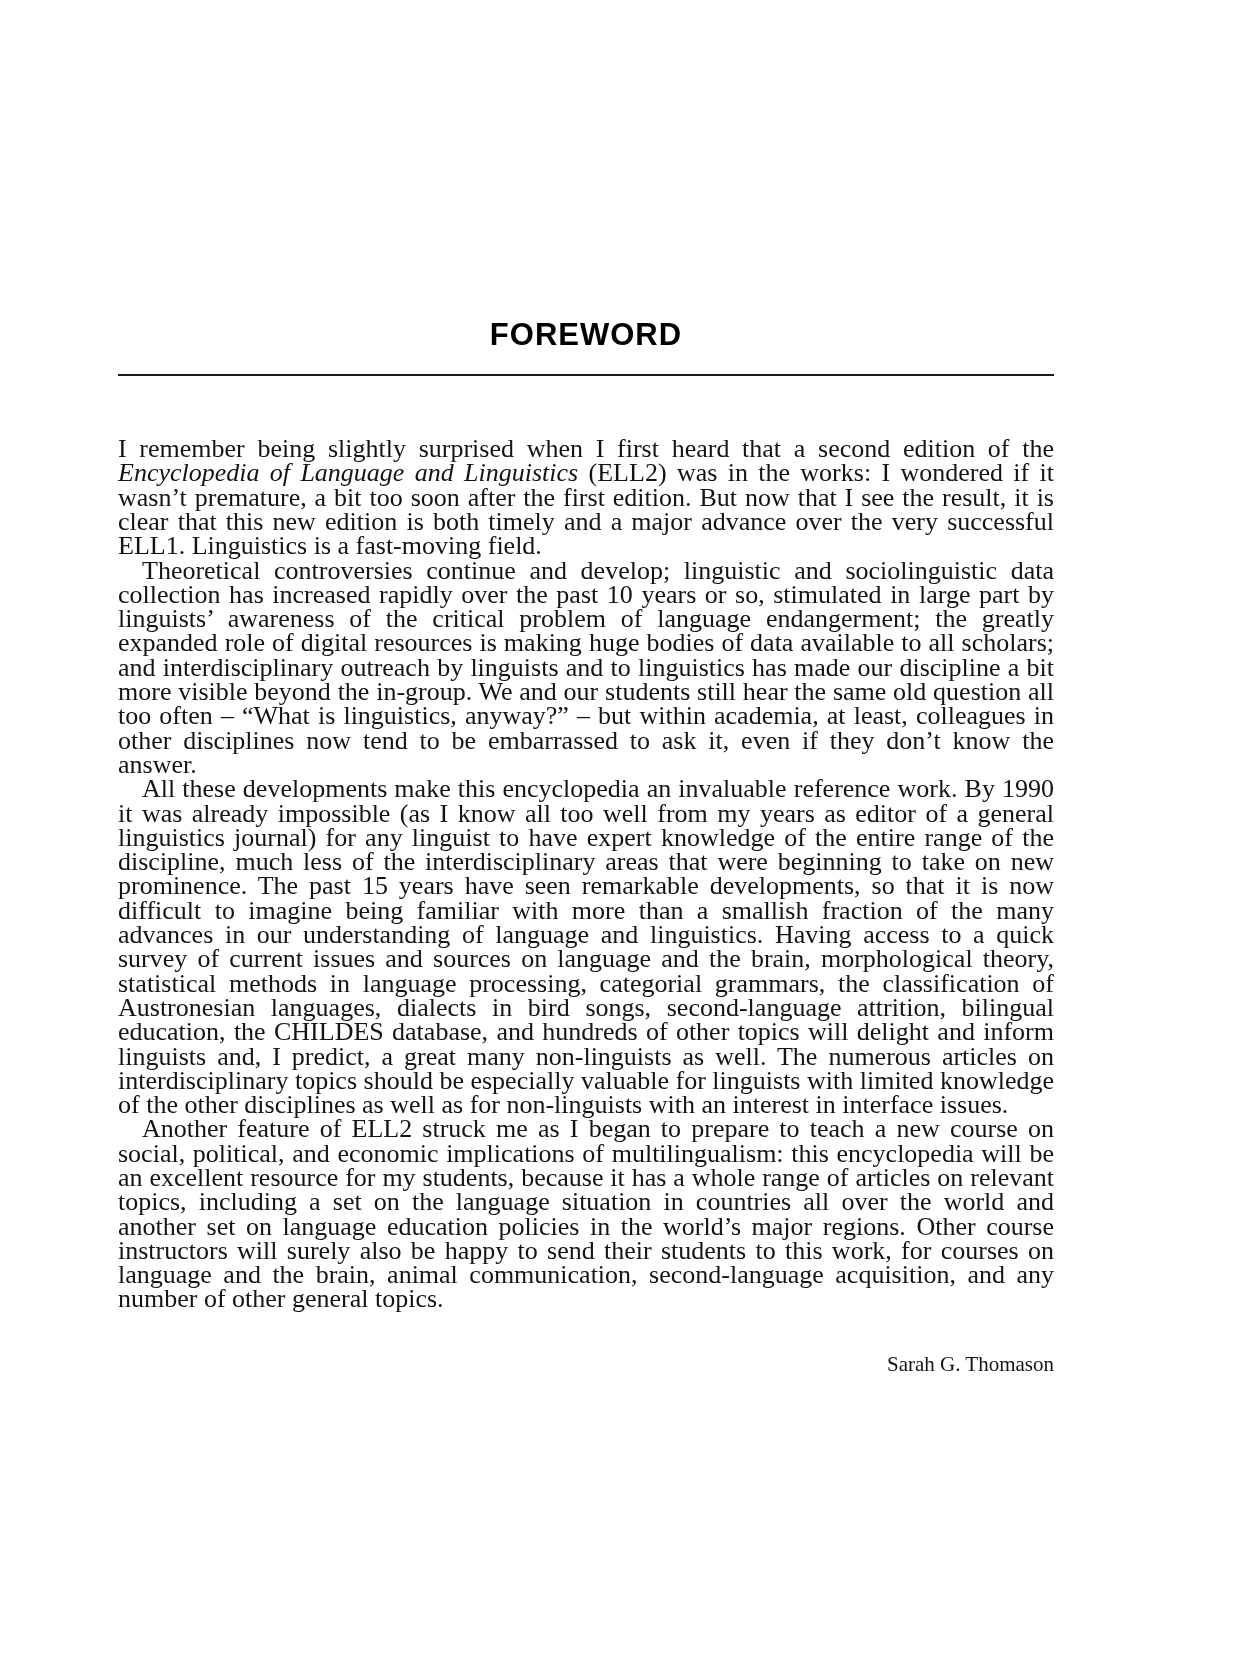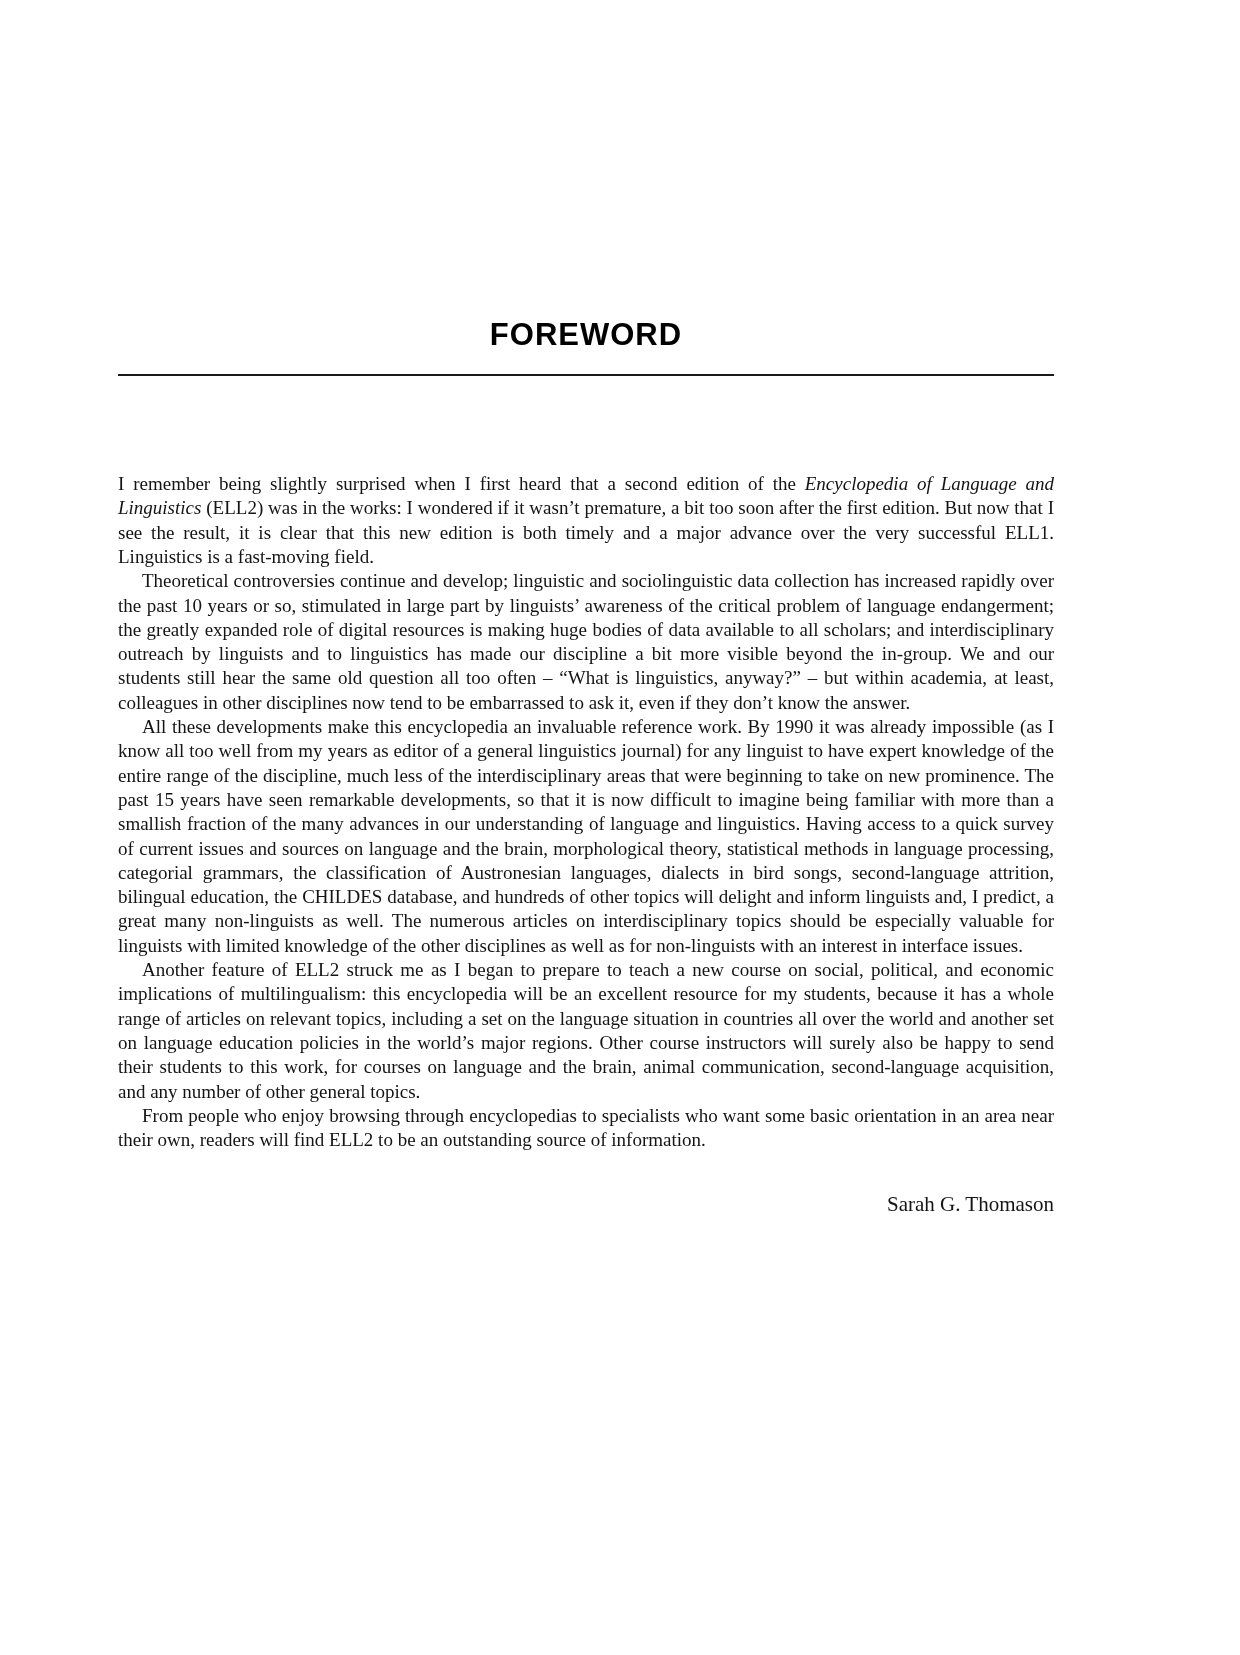--- a/index.html
+++ b/index.html
@@ -33,22 +33,22 @@
     color: #000000;
     line-height: 1.1;
   }
   .rule {
     margin-top: 22px;
     border: none;
     border-top: 2px solid #1a1a1a;
     width: 100%;
   }
   .body-text {
-    margin-top: 96px;
-    font-size: 19px;
+    margin-top: 61px;
+    font-size: 26px;
     line-height: 24.3px;
     text-align: justify;
   }
   .body-text p {
     margin: 0;
     padding: 0;
   }
   .body-text p.indented {
     text-indent: 24px;
   }
@@ -78,21 +78,20 @@
     <div class="body-text">
 
       <p><span>I remember being slightly surprised when I first heard that a second edition of the </span><span class="italic">Encyclopedia of Language and Linguistics</span><span> (ELL2) was in the works: I wondered if it wasn’t premature, a bit too soon after the first edition. But now that I see the result, it is clear that this new edition is both timely and a major advance over the very successful ELL1. Linguistics is a fast-moving field.</span></p>
 
       <p class="indented">Theoretical controversies continue and develop; linguistic and sociolinguistic data collection has increased rapidly over the past 10 years or so, stimulated in large part by linguists’ awareness of the critical problem of language endangerment; the greatly expanded role of digital resources is making huge bodies of data available to all scholars; and interdisciplinary outreach by linguists and to linguistics has made our discipline a bit more visible beyond the in-group. We and our students still hear the same old question all too often – “What is linguistics, anyway?” – but within academia, at least, colleagues in other disciplines now tend to be embarrassed to ask it, even if they don’t know the answer.</p>
 
       <p class="indented">All these developments make this encyclopedia an invaluable reference work. By 1990 it was already impossible (as I know all too well from my years as editor of a general linguistics journal) for any linguist to have expert knowledge of the entire range of the discipline, much less of the interdisciplinary areas that were beginning to take on new prominence. The past 15 years have seen remarkable developments, so that it is now difficult to imagine being familiar with more than a smallish fraction of the many advances in our understanding of language and linguistics. Having access to a quick survey of current issues and sources on language and the brain, morphological theory, statistical methods in language processing, categorial grammars, the classification of Austronesian languages, dialects in bird songs, second-language attrition, bilingual education, the CHILDES database, and hundreds of other topics will delight and inform linguists and, I predict, a great many non-linguists as well. The numerous articles on interdisciplinary topics should be especially valuable for linguists with limited knowledge of the other disciplines as well as for non-linguists with an interest in interface issues.</p>
 
       <p class="indented">Another feature of ELL2 struck me as I began to prepare to teach a new course on social, political, and economic implications of multilingualism: this encyclopedia will be an excellent resource for my students, because it has a whole range of articles on relevant topics, including a set on the language situation in countries all over the world and another set on language education policies in the world’s major regions. Other course instructors will surely also be happy to send their students to this work, for courses on language and the brain, animal communication, second-language acquisition, and any number of other general topics.</p>
 
-      <p class="indented">From people who enjoy browsing through encyclopedias to specialists who want some basic orientation in an area near their own, readers will find ELL2 to be an outstanding source of information.</p>
 
     </div>
 
     <div class="signature">
       <div>Sarah G. Thomason</div>
     </div>
 
   </div>
 </div>
 

